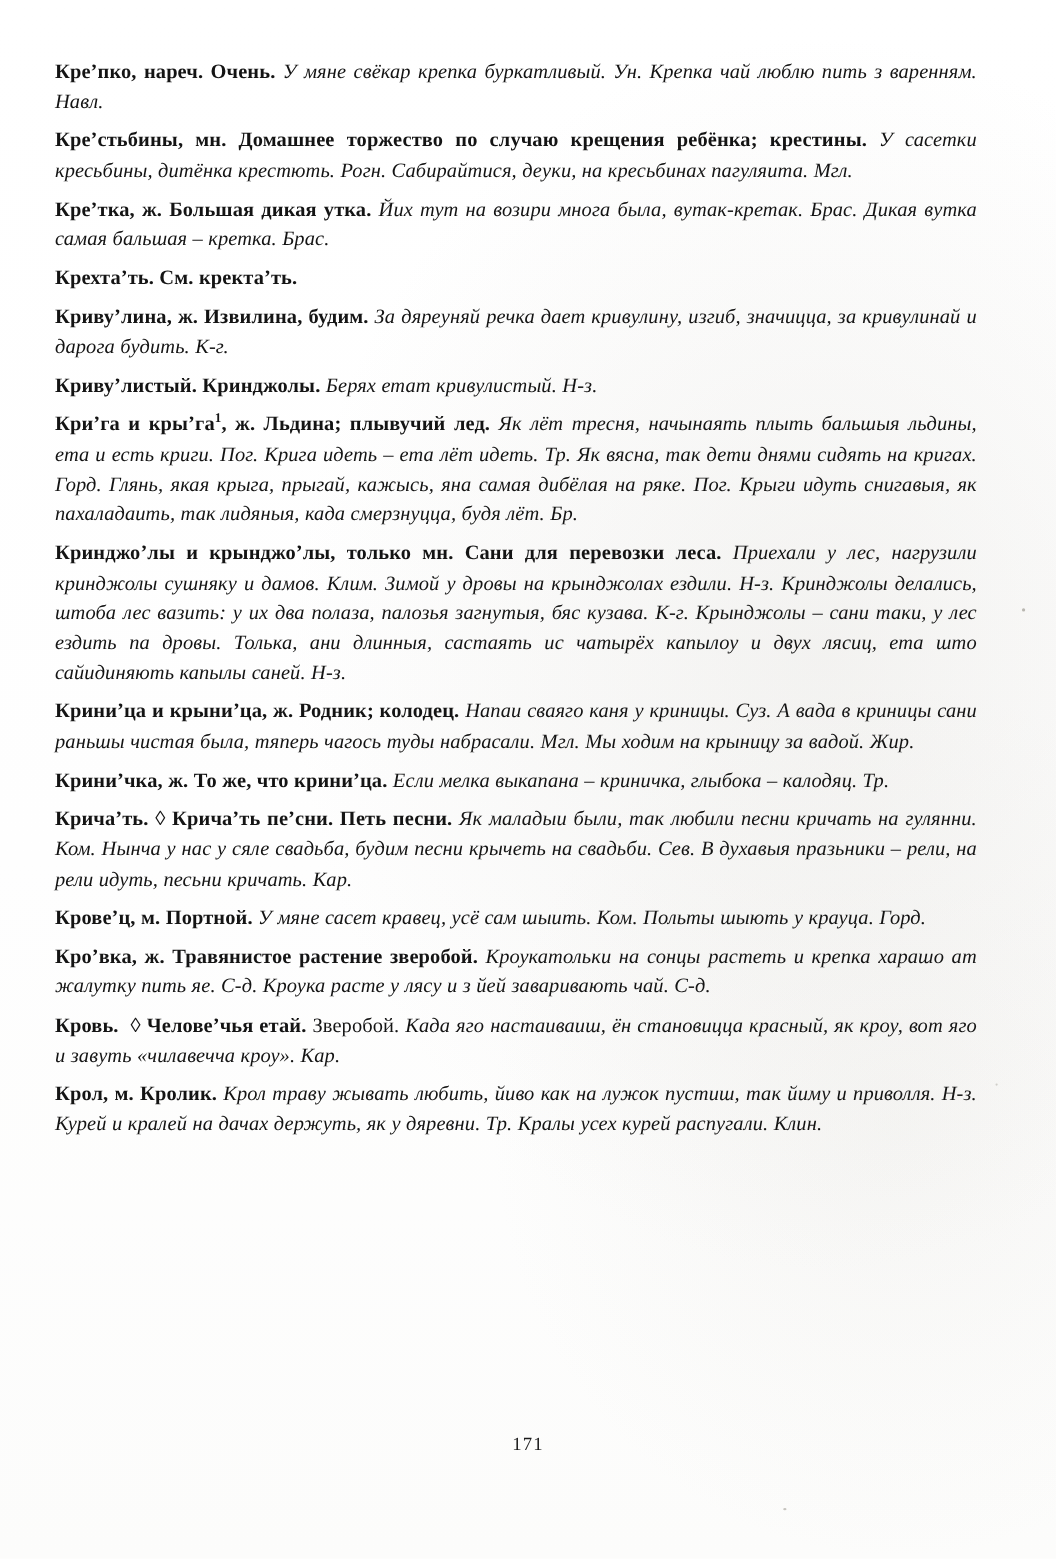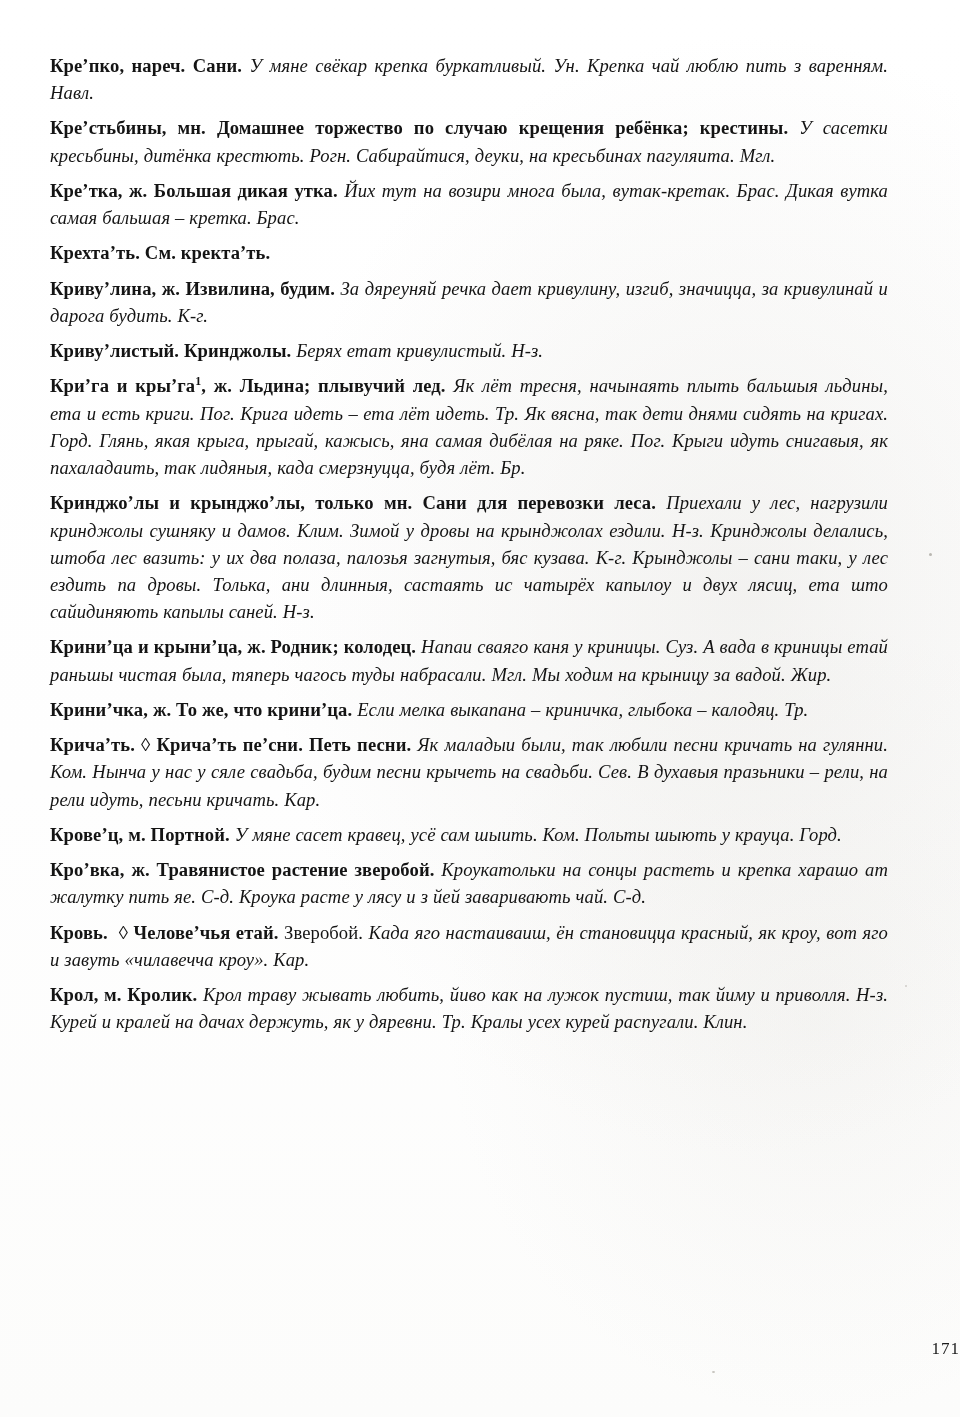--- a/index.html
+++ b/index.html
@@ -77,40 +77,40 @@
     font-weight: bold;
   }
   .dia {
     font-weight: normal;
   }
 
   .folio {
     position: absolute;
     left: 0;
     right: 0;
-    top: 1339px;
-    text-align: right;
+    top: 1303px;
+    text-align: center;
     font-size: 17px;
     font-family: "Liberation Serif", "DejaVu Serif", serif;
     color: #1a1a1a;
     letter-spacing: 0.06em;
   }
 </style>
 </head>
 <body>
 
 <div class="paper"></div>
 <div class="speck sp1"></div>
 <div class="speck sp2"></div>
 <div class="speck sp3"></div>
 
 <div class="page">
 
   <p class="entry">
-    <span class="hw">Кре’пко, нареч. Сани.</span>
+    <span class="hw">Кре’пко, нареч. Очень.</span>
     <span class="ex">У мяне свёкар крепка буркатливый. Ун. Крепка чай люблю пить з варенням. Навл.</span>
   </p>
 
   <p class="entry">
     <span class="hw">Кре’стьбины, мн. Домашнее торжество по случаю крещения ребёнка; крестины.</span>
     <span class="ex">У сасетки кресьбины, дитёнка крестють. Рогн. Сабирайтися, деуки, на кресьбинах пагуляита. Мгл.</span>
   </p>
 
   <p class="entry">
     <span class="hw">Кре’тка, ж. Большая дикая утка.</span>
@@ -137,21 +137,21 @@
   </p>
 
 
   <p class="entry">
     <span class="hw">Кринджо’лы и крынджо’лы, только мн. Сани для перевозки леса.</span>
     <span class="ex">Приехали у лес, нагрузили кринджолы сушняку и дамов. Клим. Зимой у дровы на крынджолах ездили. Н-з. Кринджолы делались, штоба лес вазить: у их два полаза, палозья загнутыя, бяс кузава. К-г. Крынджолы – сани таки, у лес ездить па дровы. Толька, ани длинныя, састаять ис чатырёх капылоу и двух лясиц, ета што сайидиняють капылы саней. Н-з.</span>
   </p>
 
   <p class="entry">
     <span class="hw">Крини’ца и крыни’ца, ж. Родник; колодец.</span>
-    <span class="ex">Напаи сваяго каня у криницы. Суз. А вада в криницы етай раньшы чистая была, тяперь чагось туды набрасали. Мгл. Мы ходим на крыницу за вадой. Жир.</span>
+    <span class="ex">Напаи сваяго каня у криницы. Суз. А вада в криницы сани раньшы чистая была, тяперь чагось туды набрасали. Мгл. Мы ходим на крыницу за вадой. Жир.</span>
   </p>
 
   <p class="entry">
     <span class="hw">Крини’чка, ж. То же, что крини’ца.</span>
     <span class="ex">Если мелка выкапана – криничка, глыбока – калодяц. Тр.</span>
   </p>
 
   <p class="entry">
     <span class="hw">Крича’ть.</span>
     <span class="hw dia">◊</span>

